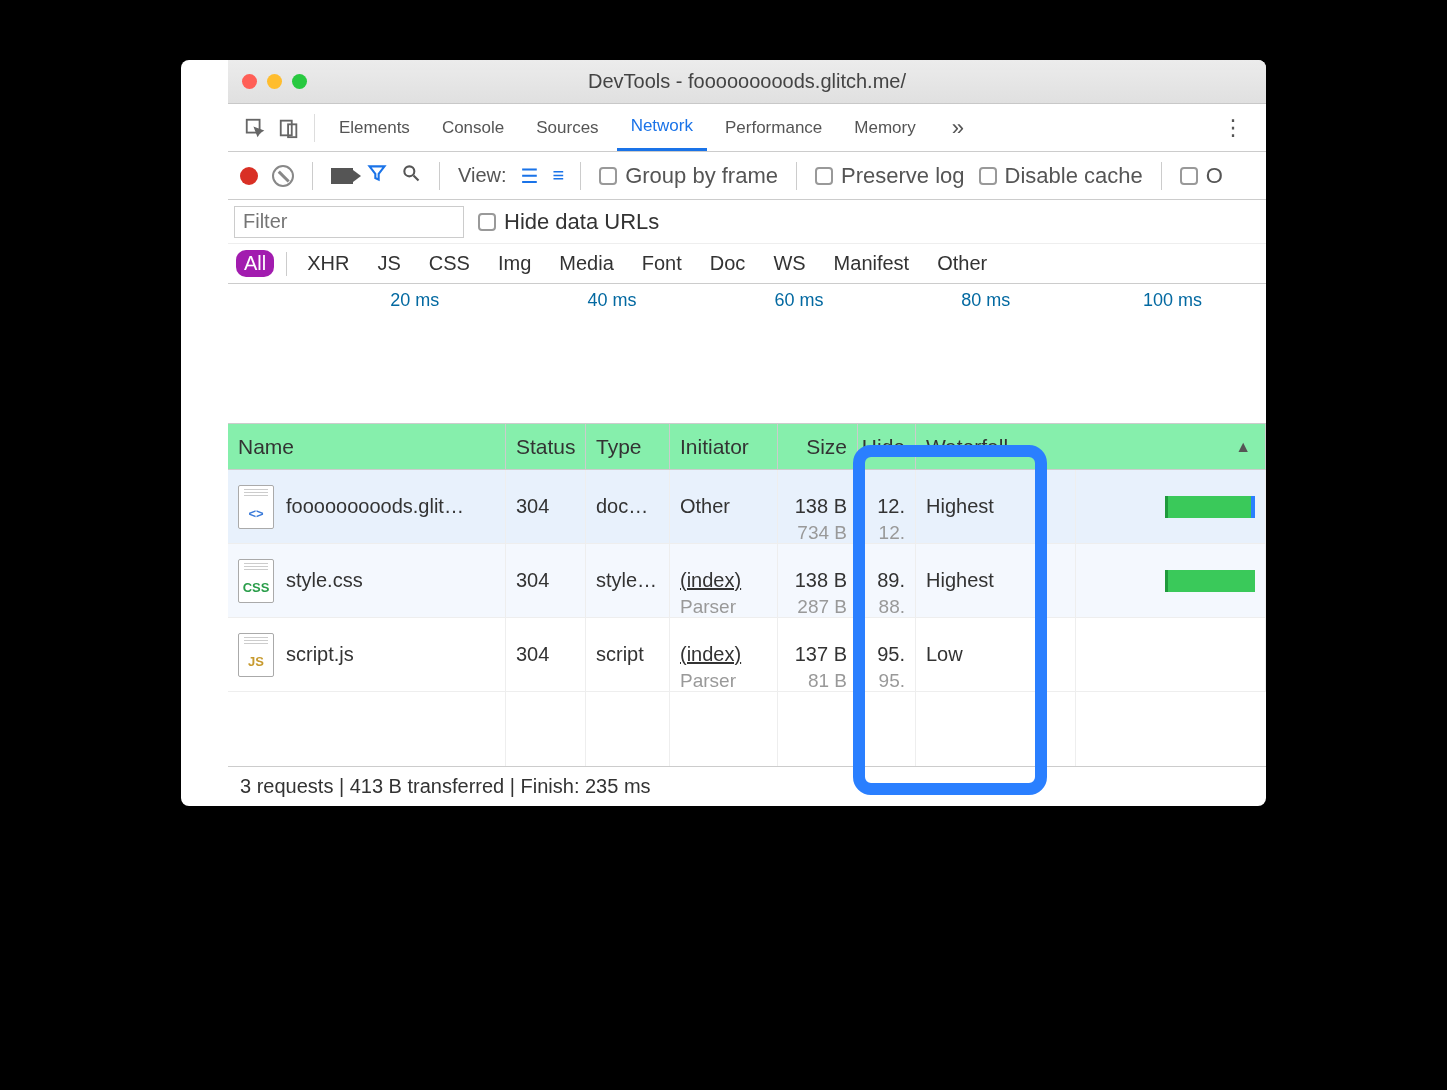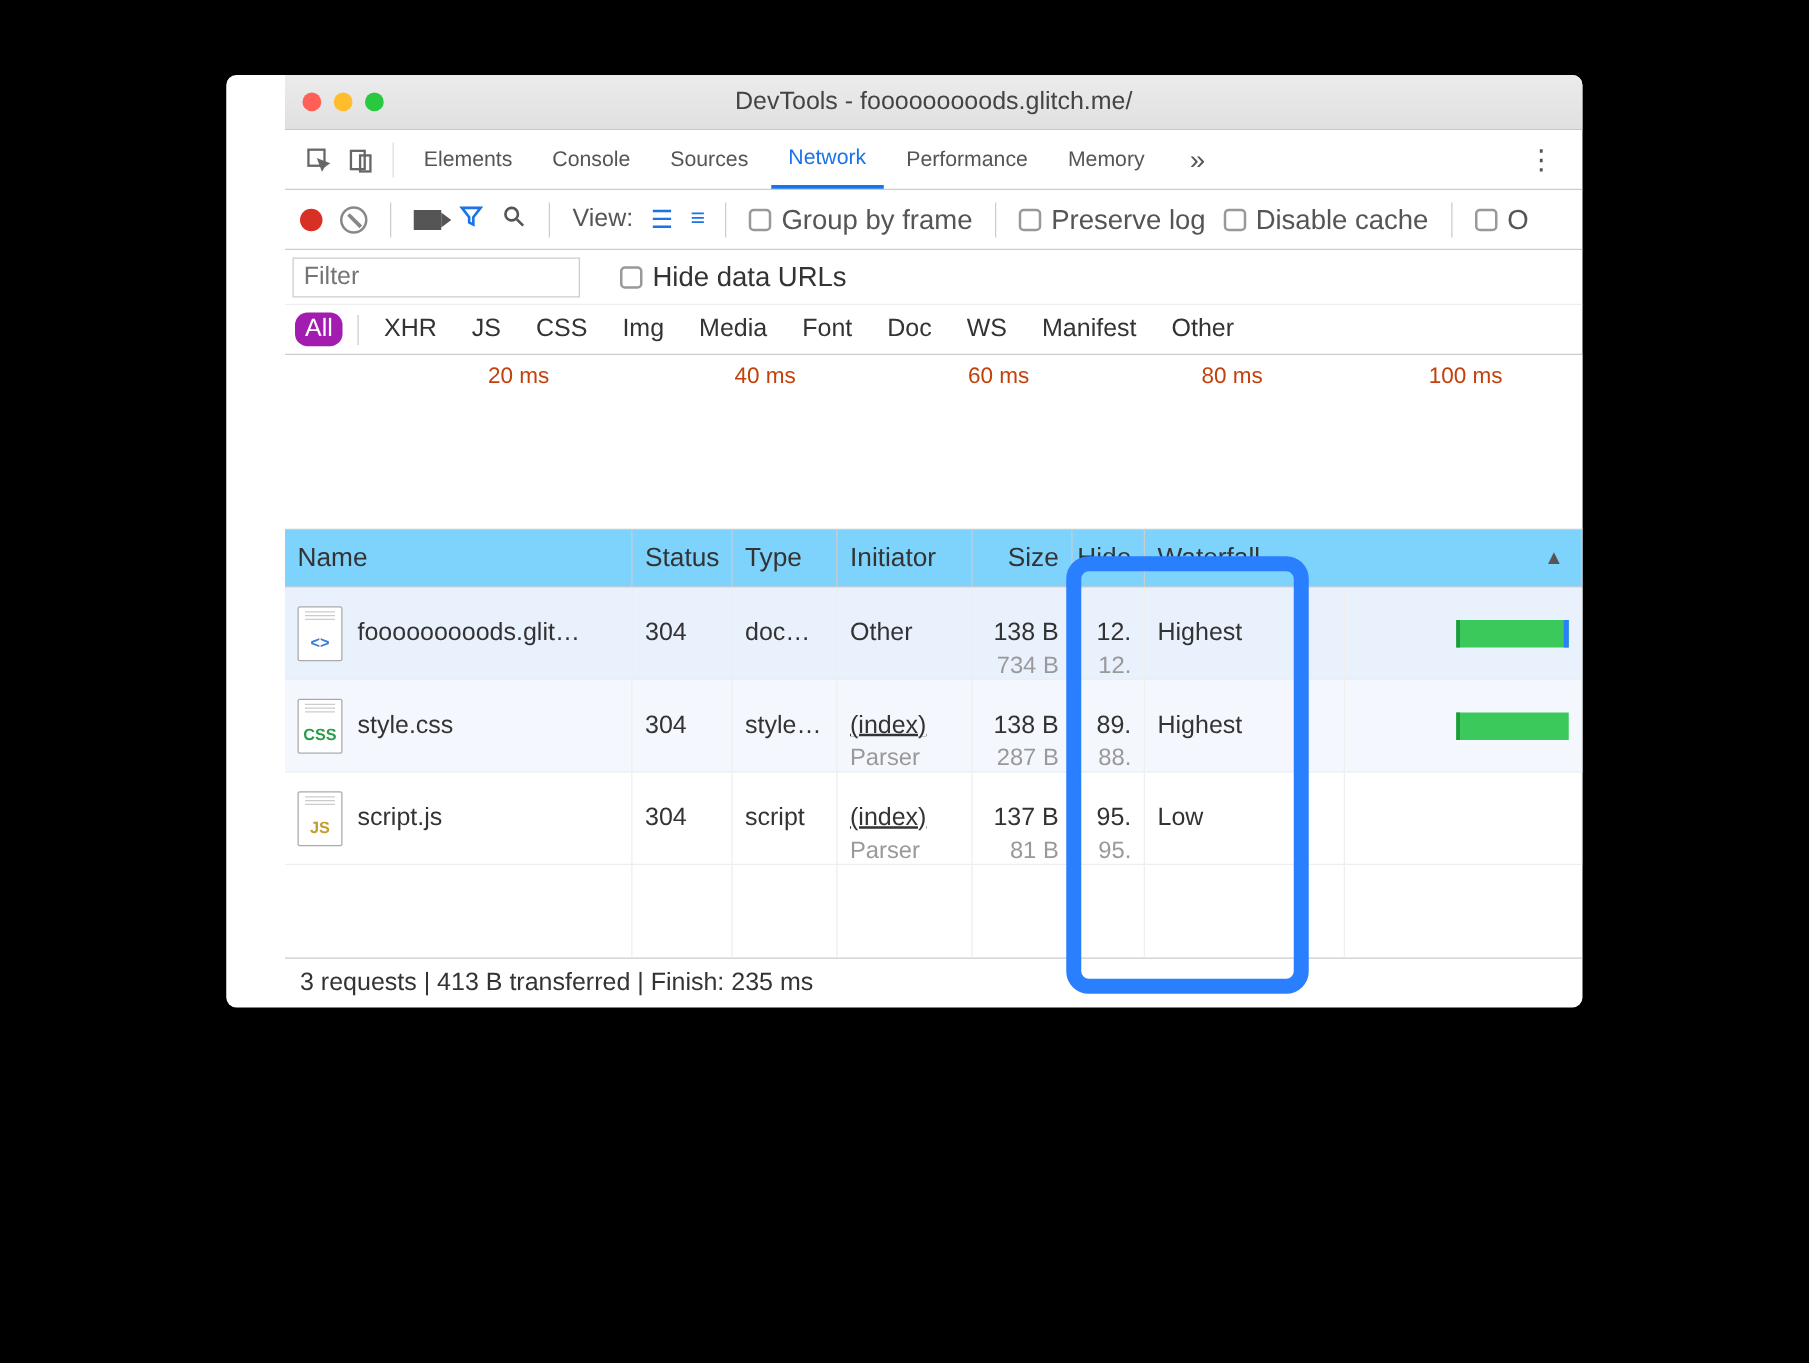--- a/index.html
+++ b/index.html
@@ -76,39 +76,39 @@
 .checkbox { width:18px; height:18px; border:2px solid #999; border-radius:4px; flex-shrink:0; }
 .chkgroup { display:flex; align-items:center; gap:8px;text-align:right; }
 
 .filterbar {
   display:flex; align-items:center; height:44px; border-bottom:1px solid #eee;
 }
 .filter-input {
   width:230px; height:32px; margin-left:6px; border:1px solid #ccc;
   padding:0 8px; font-size:20px; color:#888;
 }
-.filterbar .chkgroup { margin-left:32px; }
+.filterbar .chkgroup { margin-left:14px; }
 
 .typebar {
   display:flex; align-items:center; height:40px; padding:0 8px; gap:12px;
   border-bottom:1px solid #ccc;
 }
 .type-pill {
   padding:2px 8px; border-radius:10px; font-size:20px; color:#333; cursor:pointer;
 }
 .type-pill.active { background:#a21caf; color:#fff; }
 .typebar .tdivider { width:1px; height:24px; background:#ccc; }
 
 .timeline {
   height:140px; border-bottom:1px solid #ccc; position:relative; background:#fff;
 }
-.tick { position:absolute; top:6px; font-size:18px; color:#c2410c; transform:translateX(-50%); }
+.tick { position:absolute; top:6px; font-size:18px; color:#0369a1; transform:translateX(-50%); }
 
 .table-header {
-  display:flex; border-bottom:1px solid #ccc; background:#7dd3fc; height:46px;
+  display:flex; border-bottom:1px solid #ccc; background:#86efac; height:46px;
   align-items:center; font-size:21px; color:#333;justify-content:center;
 }
 .table-header > div {
   border-right:1px solid #ccc; padding:0 10px; display:flex; align-items:center; height:100%;
   overflow:hidden; white-space:nowrap;
 }
 .col-name{width:278px}
 .col-status{width:80px}
 .col-type{width:84px}
 .col-initiator{width:108px}

